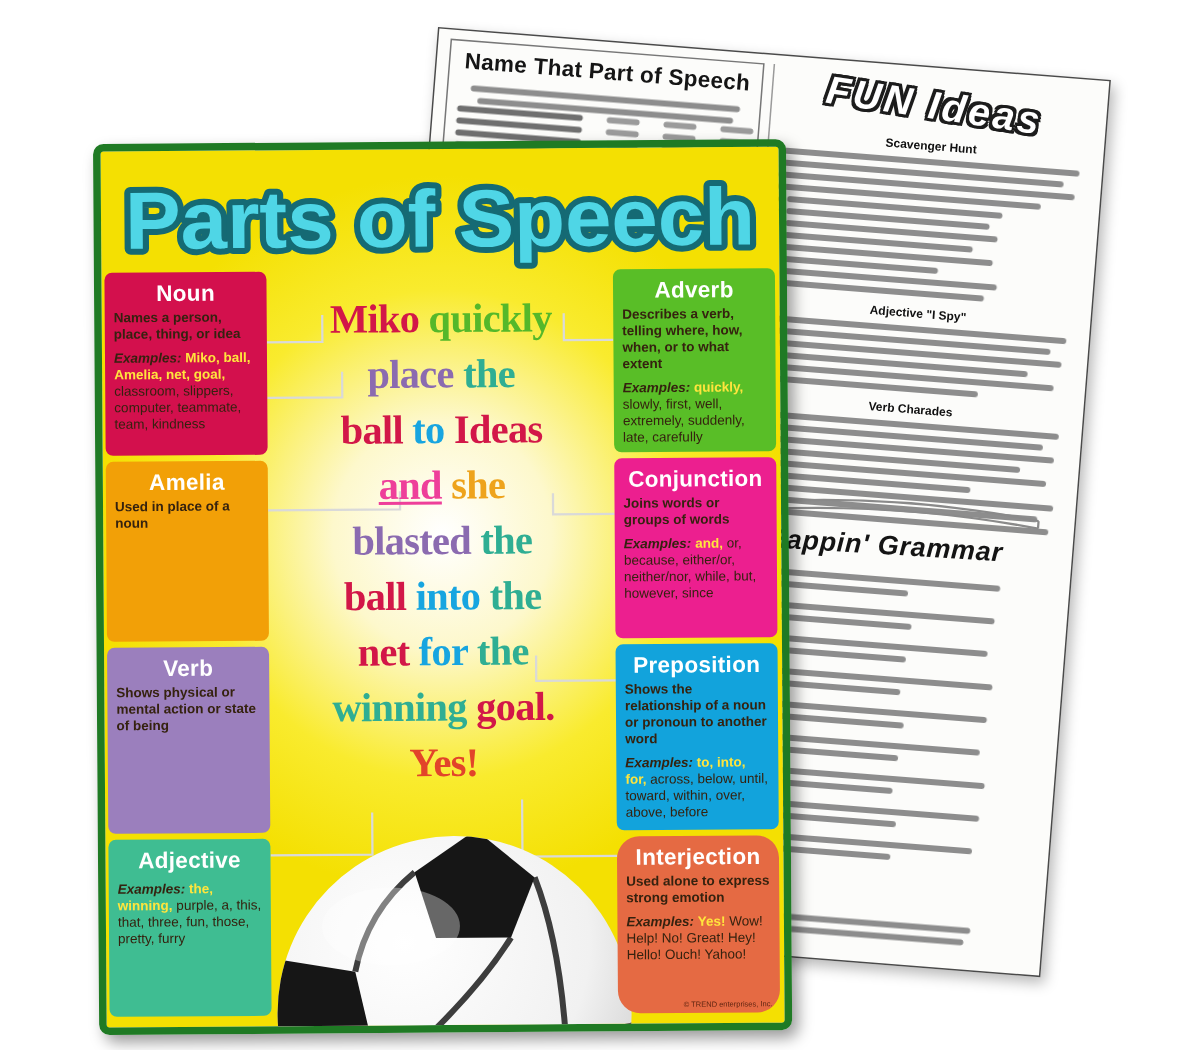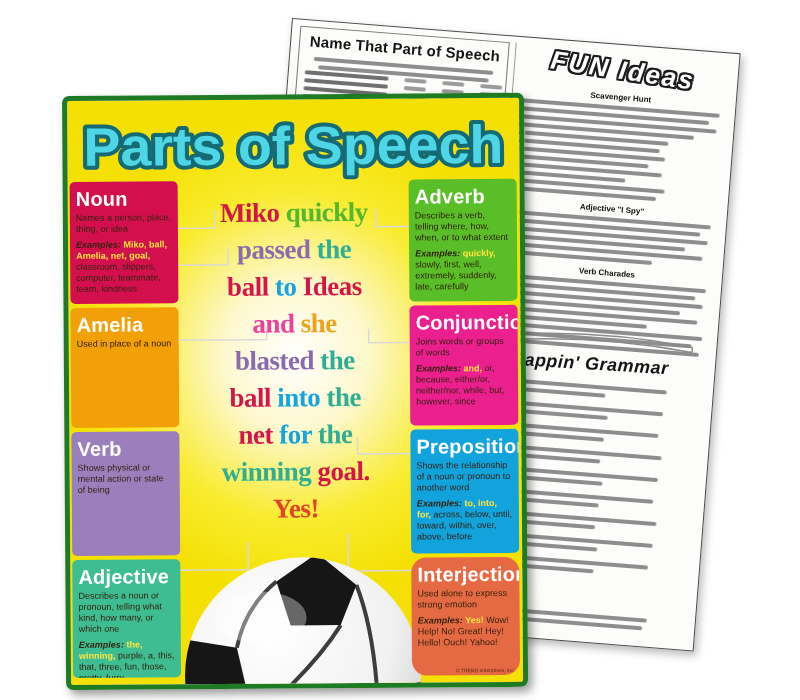--- a/index.html
+++ b/index.html
@@ -49,32 +49,32 @@
     border:5px solid #1f7a24;border-radius:7px;overflow:hidden;
     background:radial-gradient(ellipse 62% 50% at 50% 44%,#ffffff 0%,#fdf8cc 26%,#f9eb2e 56%,#f4e002 82%);
     transform:rotate(-0.4deg);transform-origin:top left;
     box-shadow:4px 5px 10px rgba(0,0,0,.4);z-index:2;}
   .title-svg{position:absolute;left:0;top:2px;}
   .callouts{position:absolute;left:0;top:0;z-index:1;}
 
   .panel{position:absolute;width:108px;border-radius:5px;padding:6px 6px 4px;box-sizing:border-box;
     overflow:hidden;z-index:3;}
   .col-l{left:2px;} .col-r{left:341px;}
-  .p-name{font-size:20px;font-weight:bold;color:#fff;margin:0 0 2px;letter-spacing:.2px;}
-  .p-desc{font-size:9px;line-height:11px;font-weight:normal;color:#35220f;}
+  .p-name{font-size:15px;font-weight:bold;color:#fff;margin:0 0 2px;letter-spacing:.2px;text-align:center;}
+  .p-desc{font-size:9px;line-height:11px;font-weight:bold;color:#35220f;}
   .p-ex{font-size:9px;line-height:11px;color:#35220f;margin:5px 0 0;}
   .p-exlabel{font-weight:bold;font-style:italic;}
   .hl{font-weight:bold;color:#ffe53d;}
   .copyright{position:absolute;right:5px;bottom:2px;font-size:5px;color:#5e2410;}
 
   .sentence{position:absolute;left:114px;top:95px;width:224px;text-align:center;z-index:2;
     font-family:"Liberation Serif",serif;font-weight:bold;font-size:27px;line-height:37px;
     letter-spacing:-0.5px;}
   .pos-noun{color:#d21748;} .pos-pronoun{color:#eea31c;} .pos-verb{color:#8b6bb0;}
-  .pos-adjective{color:#2fae93;} .pos-adverb{color:#55b82a;} .pos-conjunction{color:#ee3f9a;}
+  .pos-adjective{color:#2fae93;} .pos-adverb{color:#55b82a;} .pos-conjunction{color:#ee3f9a;text-decoration:underline;}
   .pos-preposition{color:#17a5e0;} .pos-interjection{color:#e2442a;}
 
   .ball{position:absolute;left:112px;top:456px;z-index:2;}
 </style>
 </head>
 <body>
 
 <div id="scene">
 
   <div class="back-sheet">
@@ -331,21 +331,20 @@
     <div class="panel col-l" style="top: 207px; height: 120px; background: rgb(242, 160, 7);">
       <div class="p-name">Amelia</div>
       <div class="p-desc">Used in place of a noun</div>
     </div>
     <div class="panel col-l" style="top: 331px; height: 124px; background: rgb(155, 127, 189);">
       <div class="p-name">Verb</div>
       <div class="p-desc">Shows physical or mental action or state of being</div>
     </div>
     <div class="panel col-l" style="top: 459px; height: 118px; background: rgb(63, 189, 146);">
       <div class="p-name">Adjective</div>
-      <div class="p-desc">Describes a noun or pronoun, telling what kind, how many, or which one</div>
       <p class="p-ex"><span class="p-exlabel">Examples:</span> <span class="hl">the, winning,</span> <span>purple, a, this, that, three, fun, those, pretty, furry</span></p>
     </div>
 
     <div class="panel col-r" style="top: 81px; height: 122px; background: rgb(89, 190, 39);">
       <div class="p-name">Adverb</div>
       <div class="p-desc">Describes a verb, telling where, how, when, or to what extent</div>
       <p class="p-ex"><span class="p-exlabel">Examples:</span> <span class="hl">quickly,</span> <span>slowly, first, well, extremely, suddenly, late, carefully</span></p>
     </div>
     <div class="panel col-r" style="top: 207px; height: 120px; background: rgb(236, 31, 143);">
       <div class="p-name">Conjunction</div>
@@ -359,21 +358,21 @@
     </div>
     <div class="panel col-r" style="top: 459px; height: 118px; background: rgb(229, 106, 67); border-radius: 15px;">
       <div class="p-name">Interjection</div>
       <div class="p-desc">Used alone to express strong emotion</div>
       <p class="p-ex"><span class="p-exlabel">Examples:</span> <span class="hl">Yes!</span> <span>Wow! Help! No! Great! Hey! Hello! Ouch! Yahoo!</span></p>
       <span class="copyright">© TREND enterprises, Inc.</span>
     </div>
 
     <div class="sentence" id="sentence">
         <div><span class="pos-noun">Miko</span><span class="pos-adverb"> quickly</span></div>
-        <div><span class="pos-verb">passed</span><span class="pos-adjective"> the</span></div>
+        <div><span class="pos-verb">place</span><span class="pos-adjective"> the</span></div>
         <div><span class="pos-noun">ball</span><span class="pos-preposition"> to</span><span class="pos-noun"> Ideas</span></div>
         <div><span class="pos-conjunction">and</span><span class="pos-pronoun"> she</span></div>
         <div><span class="pos-verb">blasted</span><span class="pos-adjective"> the</span></div>
         <div><span class="pos-noun">ball</span><span class="pos-preposition"> into</span><span class="pos-adjective"> the</span></div>
         <div><span class="pos-noun">net</span><span class="pos-preposition"> for</span><span class="pos-adjective"> the</span></div>
         <div><span class="pos-adjective">winning</span><span class="pos-noun"> goal.</span></div>
         <div><span class="pos-interjection">Yes!</span></div>
       </div>
 
     <svg class="ball" width="240" height="240" viewBox="-120 -120 240 240">

